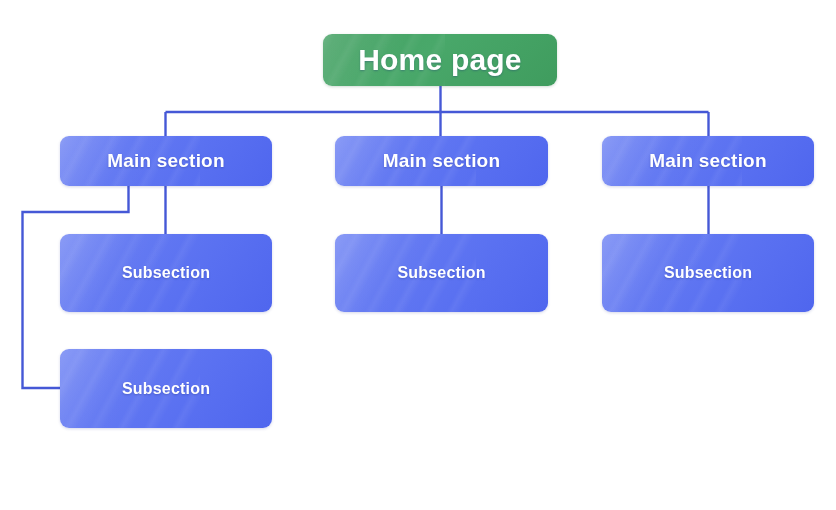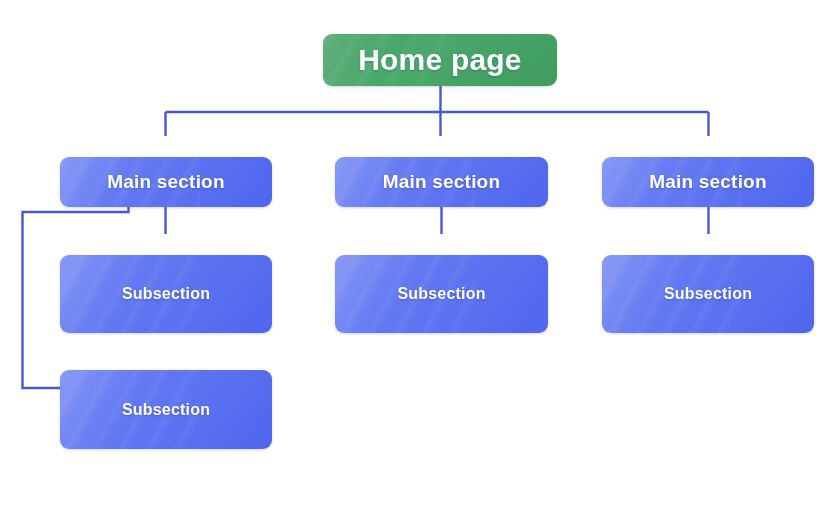--- a/index.html
+++ b/index.html
@@ -63,21 +63,20 @@
   .node.blue {
     background:
       linear-gradient(118deg,
         rgba(255,255,255,0.20) 0%,
         rgba(255,255,255,0.10) 14%,
         rgba(255,255,255,0.015) 30%,
         rgba(255,255,255,0.00) 46%,
         rgba(255,255,255,0.00) 100%),
       linear-gradient(128deg, #6d82f3 0%, #6379f2 30%, #5a71f1 60%, #4f66ee 100%);
     box-shadow: 0 1px 3px rgba(50,60,150,0.20);
-    margin-top: 21px;
   }
   .node.blue.level-main .label {
     font-size: 19px;
   }
   .node.blue.level-sub .label {
     font-size: 16px;
   }
   
   .node.blue::before {
     content: "";

